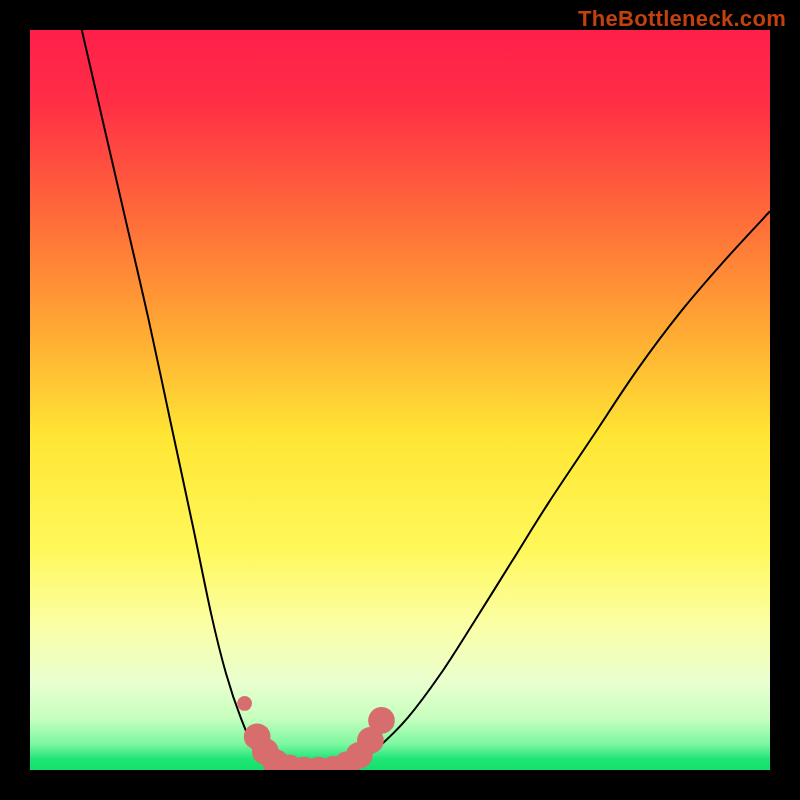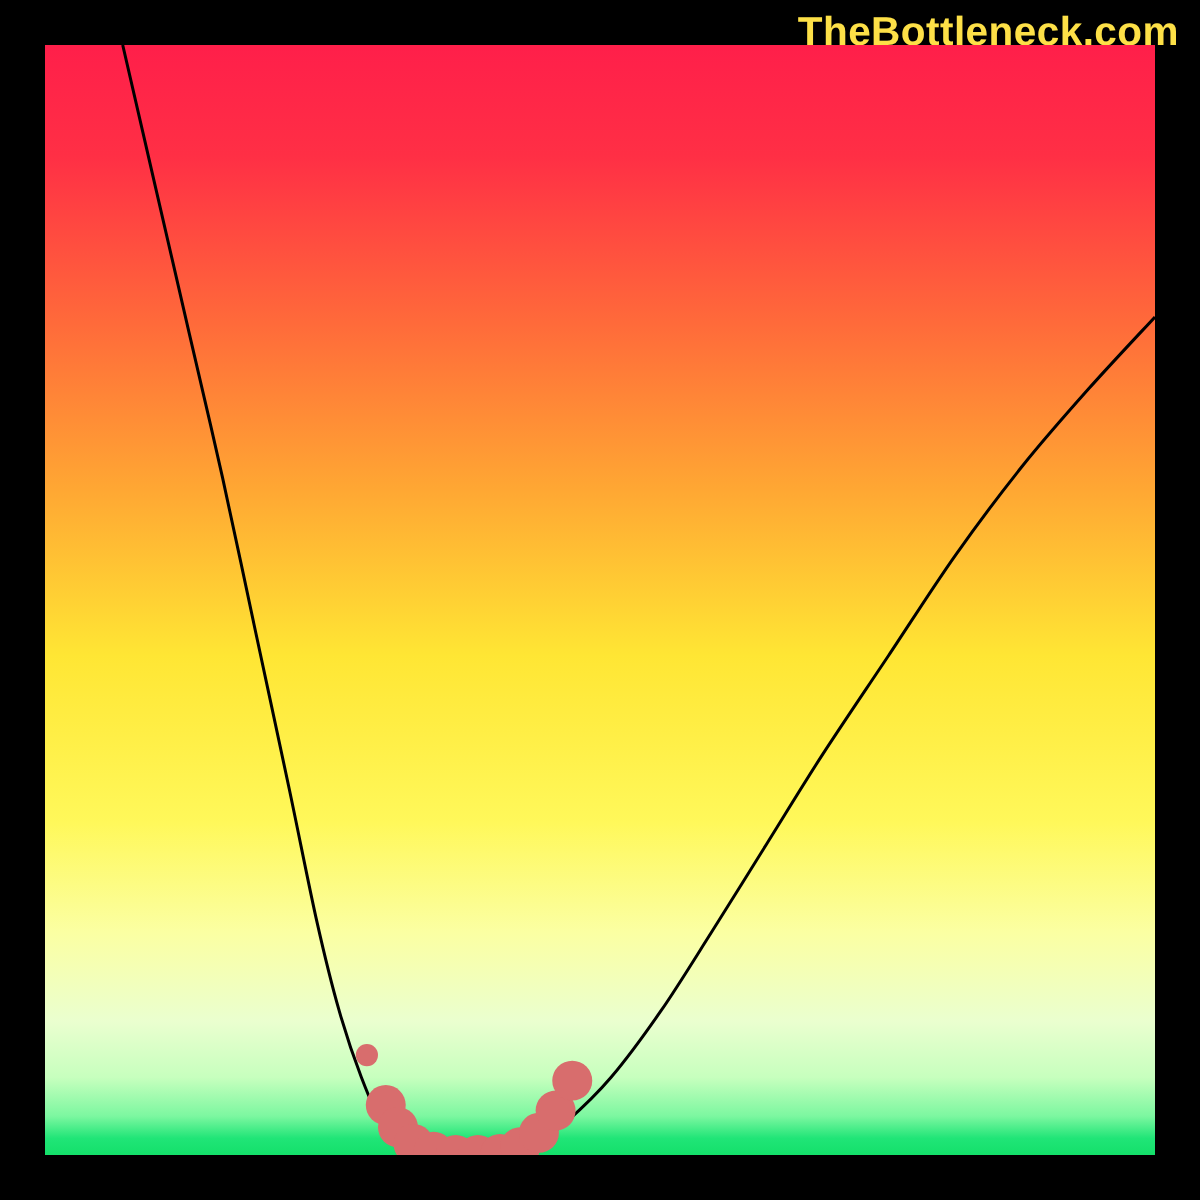--- a/index.html
+++ b/index.html
@@ -23,23 +23,23 @@
     left: 30px;
     top: 30px;
     width: 740px;
     height: 740px;
   }
   .watermark {
     position: absolute;
     top: 6px;
     right: 14px;
     font-family: Arial, Helvetica, sans-serif;
-    font-size: 27px;
+    font-size: 22px;
     font-weight: 600;
-    color: #fde047;
+    color: #c2410c;
     letter-spacing: 0.3px;
     user-select: none;
   }
 </style>
 </head>
 <body>
 
 <div class="frame">
 
   <div class="watermark">TheBottleneck.com</div>

